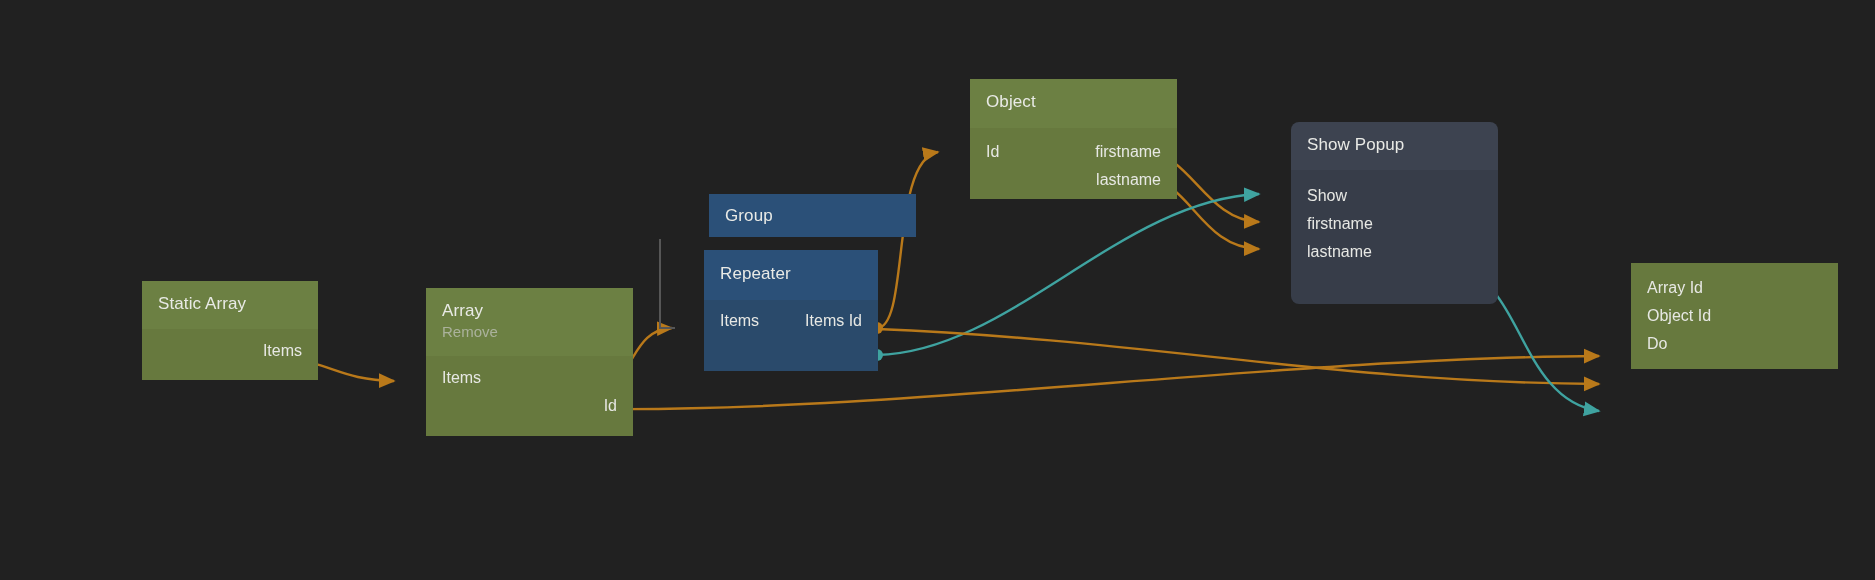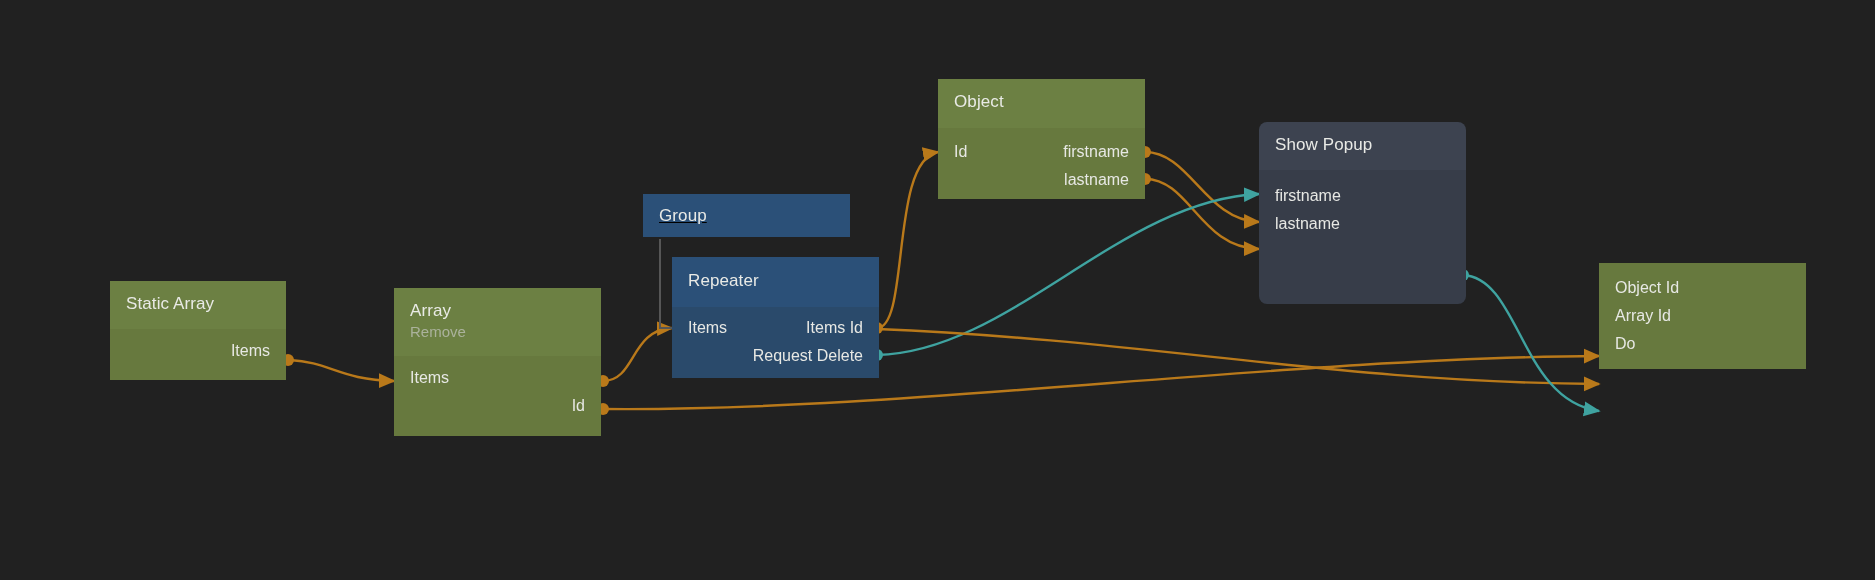--- a/index.html
+++ b/index.html
@@ -24,20 +24,21 @@
     left: 0;
     top: 0;
     width: 1875px;
     height: 580px;
     pointer-events: none;
   }
   .node {
     position: absolute;
     box-sizing: border-box;
     overflow: hidden;
+    margin-left: 32px;
   }
   .node-header {
     box-sizing: border-box;
     padding: 12px 16px 12px 16px;
   }
   .node-title {
     color: #e9eae6;
     font-size: 17px;
     line-height: 22px;
     letter-spacing: 0.1px;
@@ -147,37 +148,34 @@
     <div class="node-body" style="height:80px;">
       <div class="port-row">
         <span class="port-label in">Items</span>
       </div>
       <div class="port-row">
         <span class="port-label out">Id</span>
       </div>
     </div>
   </div>
 
-  <div class="node blue header-only" style="left:643px; top:194px; width:207px; height:43px;text-decoration:underline;">
+  <div class="node blue header-only" style="left:677px; top:194px; width:207px; height:43px;">
     <div class="node-header" style="height:45px; padding-top:11px;">
       <div class="node-title">Group</div>
     </div>
   </div>
 
-  <div class="node blue" style="left:672px; top:257px; width:207px; height:121px;">
+  <div class="node blue" style="left:672px; top:250px; width:174px; height:121px;">
     <div class="node-header" style="height:50px; padding-top:13px;">
       <div class="node-title">Repeater</div>
     </div>
     <div class="node-body" style="height:71px; padding-top:7px;">
       <div class="port-row">
         <span class="port-label in">Items</span>
         <span class="port-label out">Items Id</span>
-      </div>
-      <div class="port-row">
-        <span class="port-label out">Request Delete</span>
       </div>
     </div>
   </div>
 
   <div class="node green" style="left:938px; top:79px; width:207px; height:120px;">
     <div class="node-header" style="height:49px;">
       <div class="node-title">Object</div>
     </div>
     <div class="node-body" style="height:71px; padding-top:10px;">
       <div class="port-row">
@@ -189,35 +187,38 @@
       </div>
     </div>
   </div>
 
   <div class="node slate" style="left:1259px; top:122px; width:207px; height:182px;border-radius:8px;">
     <div class="node-header" style="height:48px;">
       <div class="node-title">Show Popup</div>
     </div>
     <div class="node-body" style="height:134px; padding-top:12px;">
       <div class="port-row">
+        <span class="port-label in">Show</span>
+      </div>
+      <div class="port-row">
         <span class="port-label in">firstname</span>
       </div>
       <div class="port-row">
         <span class="port-label in">lastname</span>
       </div>
     </div>
   </div>
 
   <div class="node green" style="left:1599px; top:263px; width:207px; height:174px;">
     <div class="node-body" style="height:106px; padding-top:11px;">
       <div class="port-row">
+        <span class="port-label in">Array Id</span>
+      </div>
+      <div class="port-row">
         <span class="port-label in">Object Id</span>
       </div>
       <div class="port-row">
-        <span class="port-label in">Array Id</span>
-      </div>
-      <div class="port-row">
         <span class="port-label in">Do</span>
       </div>
     </div>
   </div>
 
 </div>
 
 </body></html>

